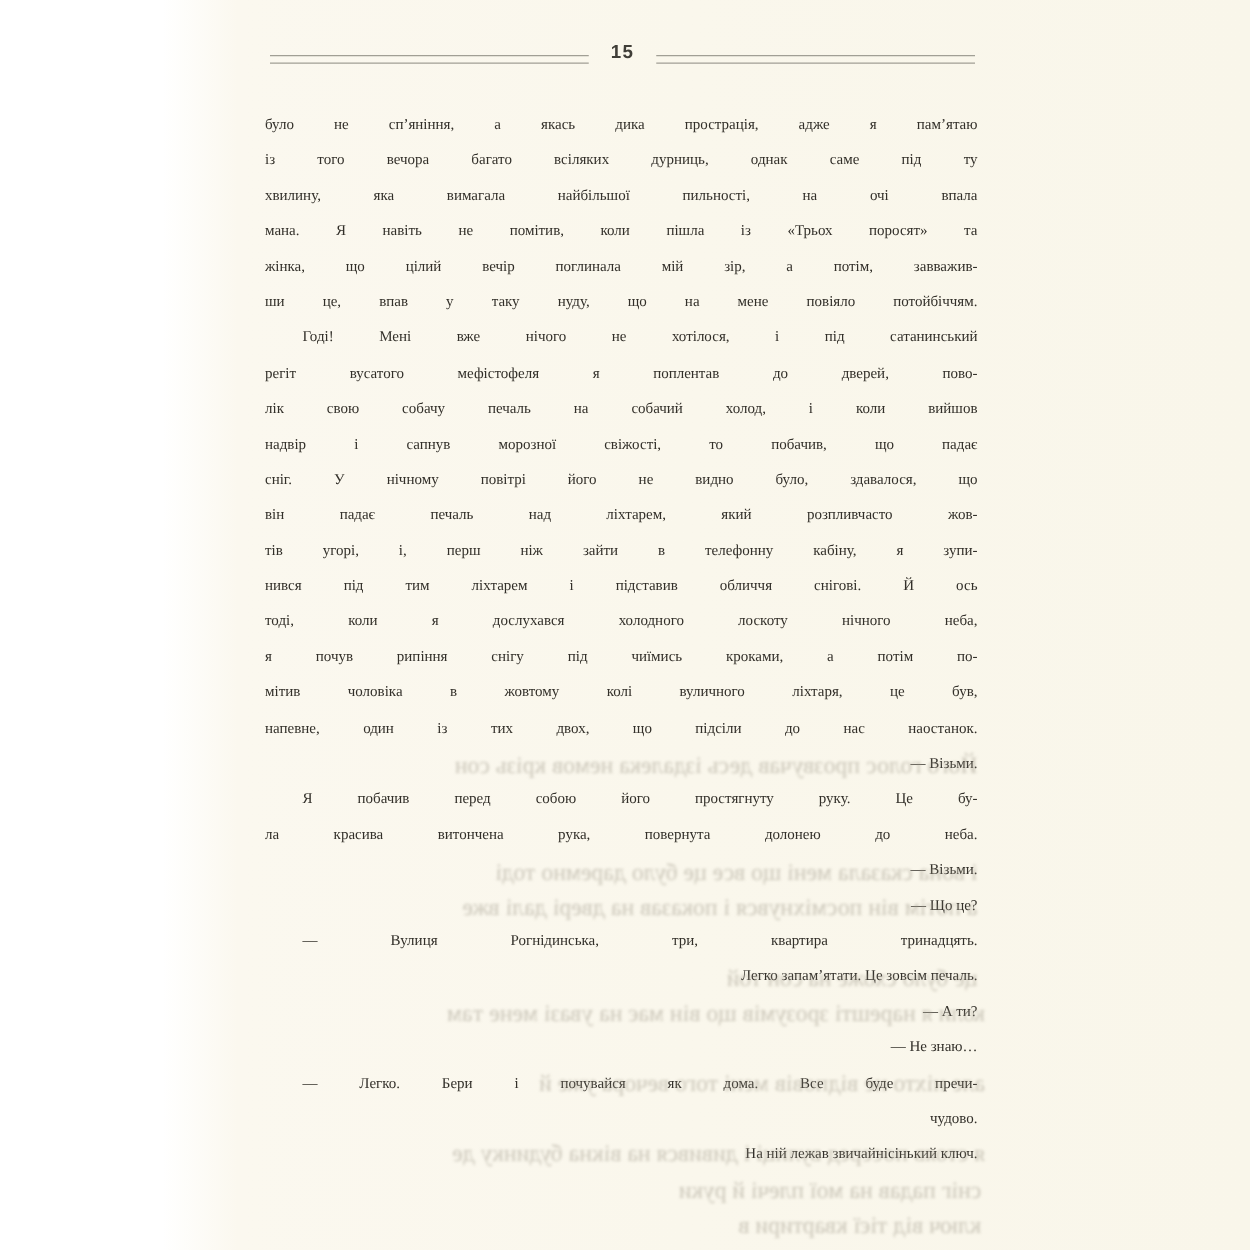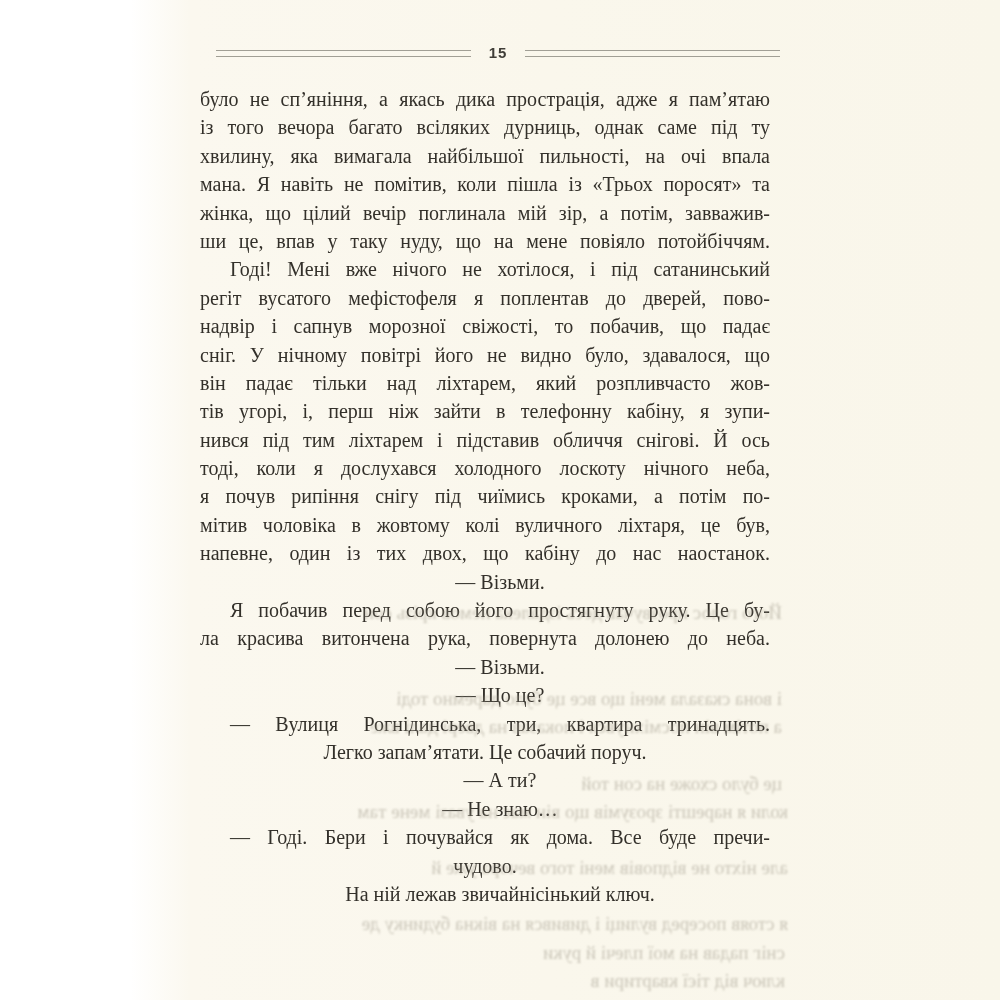--- a/index.html
+++ b/index.html
@@ -10,43 +10,43 @@
     background: #ffffff;
     font-family: "Liberation Serif", "DejaVu Serif", serif;
   }
   .page {
     position: absolute; inset: 0;
     background: linear-gradient(90deg, #ffffff 0%, #ffffff 13%, #fbf8ef 19%, #faf7ec 55%, #f9f6ea 100%);
   }
   
   .header {
     position: absolute;
-    left: 216px; top: 44px; width: 564px; height: 18px;
-    display: flex; align-items: center; gap: 18px;
+    left: 216px; top: 33px; width: 564px; height: 18px;
+    display: flex; align-items: flex-end; gap: 18px;
   }
   .rule {
     flex: 1; height: 5px;
     border-top: 1.6px solid #a19f95;
     border-bottom: 1.6px solid #a19f95;
   }
   .pagenum {
     font-family: "Liberation Sans", sans-serif;
     font-weight: bold; font-size: 15px; letter-spacing: 1px;
     color: #403e38;
     transform: translateY(-1px);
   }
   
   .bodytext {
     position: absolute;
-    left: 200px; top: 85px; width: 570px;
+    left: 212px; top: 85px; width: 570px;
     color: #33302a;
-    font-size: 20px;
+    font-size: 12px;
     line-height: 28.4px;
   }
-  .tl { height: 28.4px; white-space: nowrap; text-align: center; }
+  .tl { height: 28.4px; white-space: nowrap; text-align: right; }
   .tl.j { white-space: normal; text-align: justify; text-align-last: justify; }
   .tl.ind { padding-left: 30px; }
   .tl.ind.j { padding-left: 0; text-indent: 30px; }
   
   .ghost {
     position: absolute;
     height: 24px;
     overflow: hidden;
     color: #a39d8e;
     font-size: 19px;
@@ -71,39 +71,40 @@
 
   <div class="bodytext">
       <div class="tl j">було не сп’яніння, а якась дика прострація, адже я пам’ятаю</div>
       <div class="tl j">із того вечора багато всіляких дурниць, однак саме під ту</div>
       <div class="tl j">хвилину, яка вимагала найбільшої пильності, на очі впала</div>
       <div class="tl j">мана. Я навіть не помітив, коли пішла із «Трьох поросят» та</div>
       <div class="tl j">жінка, що цілий вечір поглинала мій зір, а потім, завважив-</div>
       <div class="tl j">ши це, впав у таку нуду, що на мене повіяло потойбіччям.</div>
       <div class="tl j ind">Годі! Мені вже нічого не хотілося, і під сатанинський</div>
       <div class="tl j">регіт вусатого мефістофеля я поплентав до дверей, пово-</div>
+      <div class="tl j">лік свою собачу печаль на собачий холод, і коли вийшов</div>
       <div class="tl j">надвір і сапнув морозної свіжості, то побачив, що падає</div>
       <div class="tl j">сніг. У нічному повітрі його не видно було, здавалося, що</div>
-      <div class="tl j">він падає тільки над ліхтарем, який розпливчасто жов-</div>
+      <div class="tl j">він падає печаль над ліхтарем, який розпливчасто жов-</div>
       <div class="tl j">тів угорі, і, перш ніж зайти в телефонну кабіну, я зупи-</div>
       <div class="tl j">нився під тим ліхтарем і підставив обличчя снігові. Й ось</div>
       <div class="tl j">тоді, коли я дослухався холодного лоскоту нічного неба,</div>
       <div class="tl j">я почув рипіння снігу під чиїмись кроками, а потім по-</div>
       <div class="tl j">мітив чоловіка в жовтому колі вуличного ліхтаря, це був,</div>
-      <div class="tl j">напевне, один із тих двох, що кабіну до нас наостанок.</div>
+      <div class="tl j">напевне, один із тих двох, що підсіли до нас наостанок.</div>
       <div class="tl ind">— Візьми.</div>
       <div class="tl j ind">Я побачив перед собою його простягнуту руку. Це бу-</div>
       <div class="tl j">ла красива витончена рука, повернута долонею до неба.</div>
       <div class="tl ind">— Візьми.</div>
       <div class="tl ind">— Що це?</div>
       <div class="tl j ind">— Вулиця Рогнідинська, три, квартира тринадцять.</div>
-      <div class="tl">Легко запам’ятати. Це собачий поруч.</div>
+      <div class="tl">Легко запам’ятати. Це зовсім печаль.</div>
       <div class="tl ind">— А ти?</div>
       <div class="tl ind">— Не знаю…</div>
-      <div class="tl j ind">— Годі. Бери і почувайся як дома. Все буде пречи-</div>
+      <div class="tl j ind">— Легко. Бери і почувайся як дома. Все буде пречи-</div>
       <div class="tl">чудово.</div>
       <div class="tl ind">На ній лежав звичайнісінький ключ.</div>
     </div>
 
   <div id="ghost-layer">
       <div class="ghost" style="top: 601px; left: 312px; width: 470px;">Його голос прозвучав десь іздалека немов крізь сон</div>
       <div class="ghost" style="top: 687px; left: 330px; width: 452px;">і вона сказала мені що все це було даремно тоді</div>
       <div class="ghost" style="top: 715px; left: 300px; width: 482px;">а потім він посміхнувся і показав на двері далі вже</div>
       <div class="ghost" style="top: 772px; left: 560px; width: 222px;">це було схоже на сон той</div>
       <div class="ghost" style="top: 800px; left: 300px; width: 488px;">коли я нарешті зрозумів що він має на увазі мене там</div>

